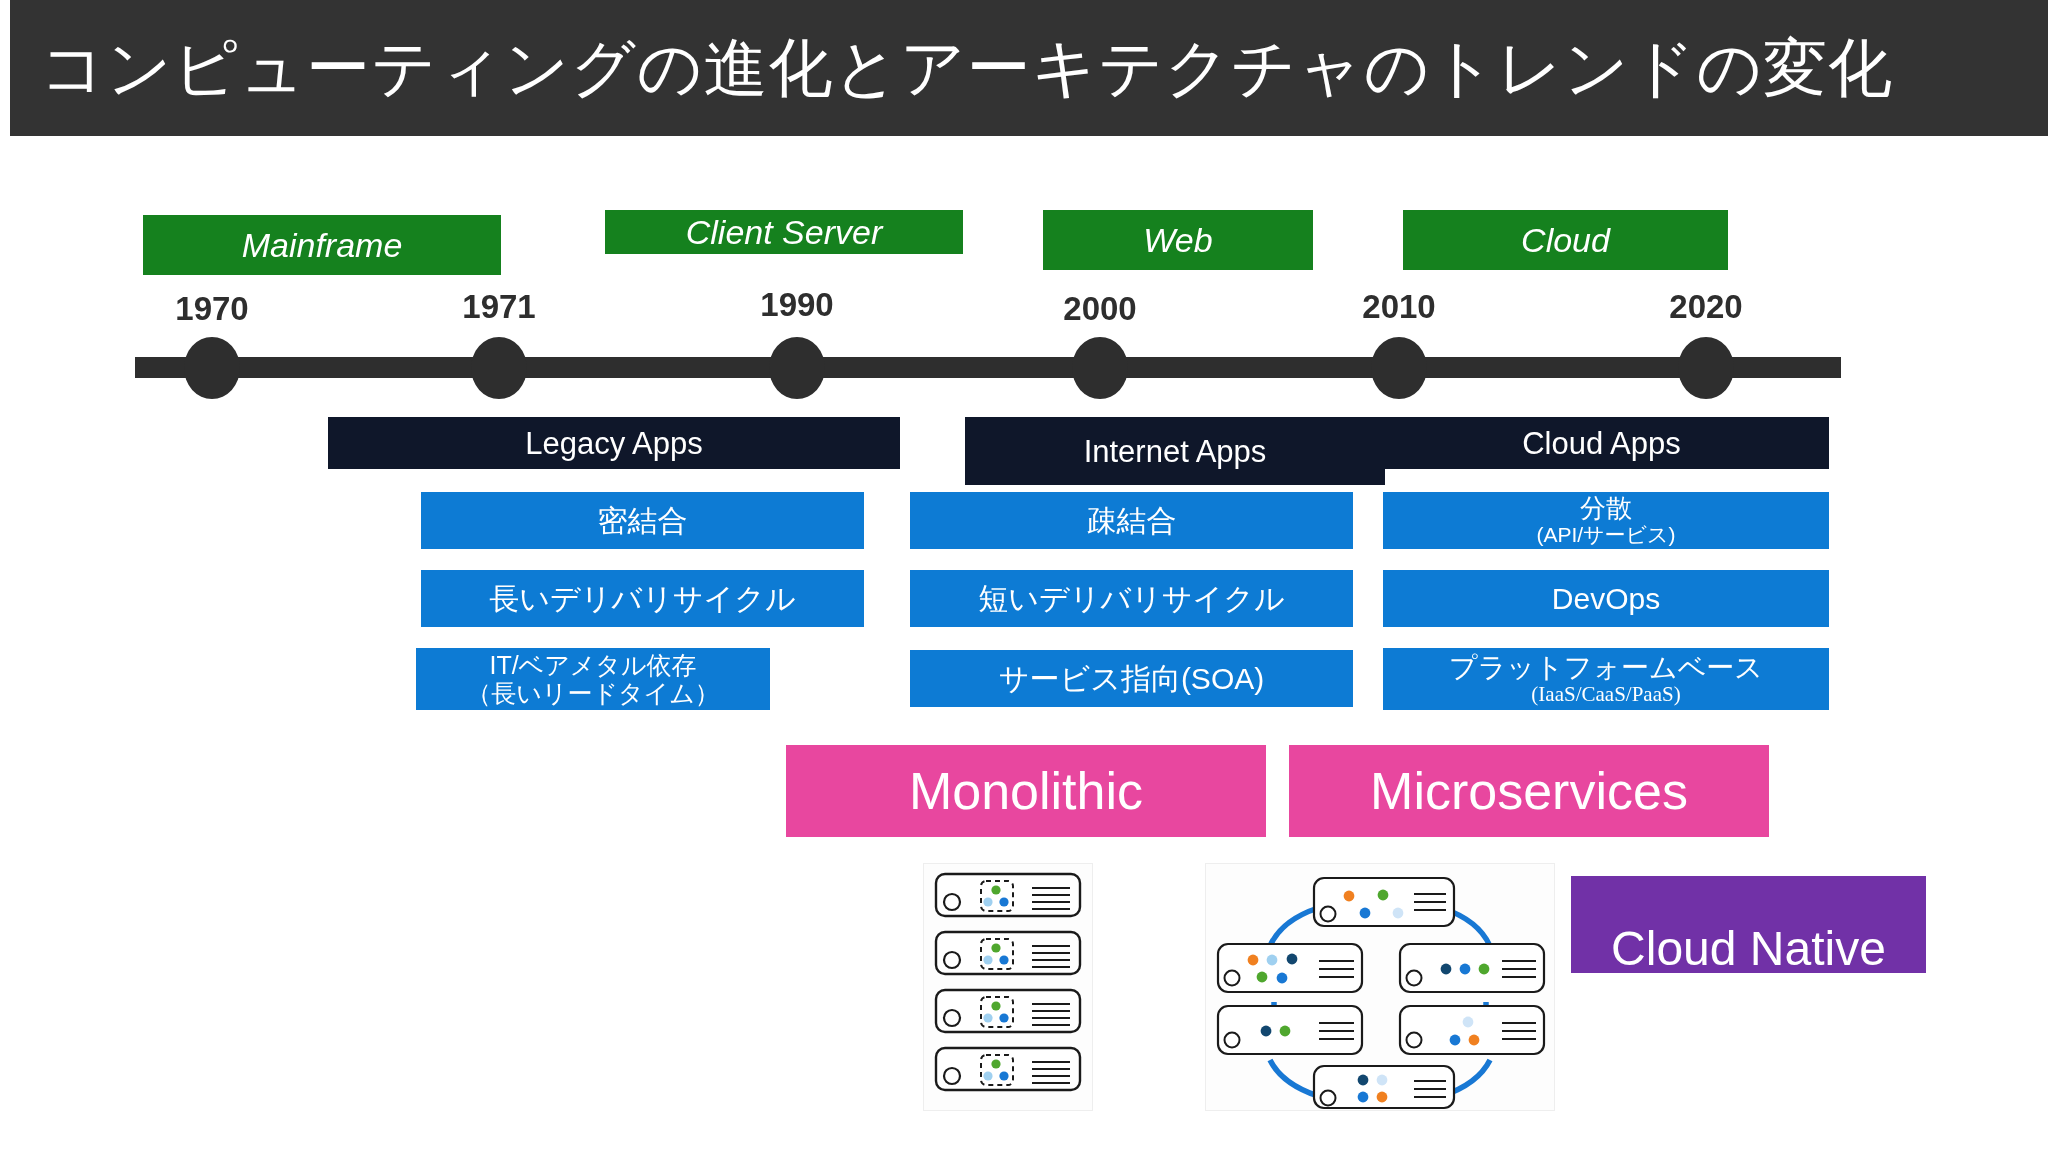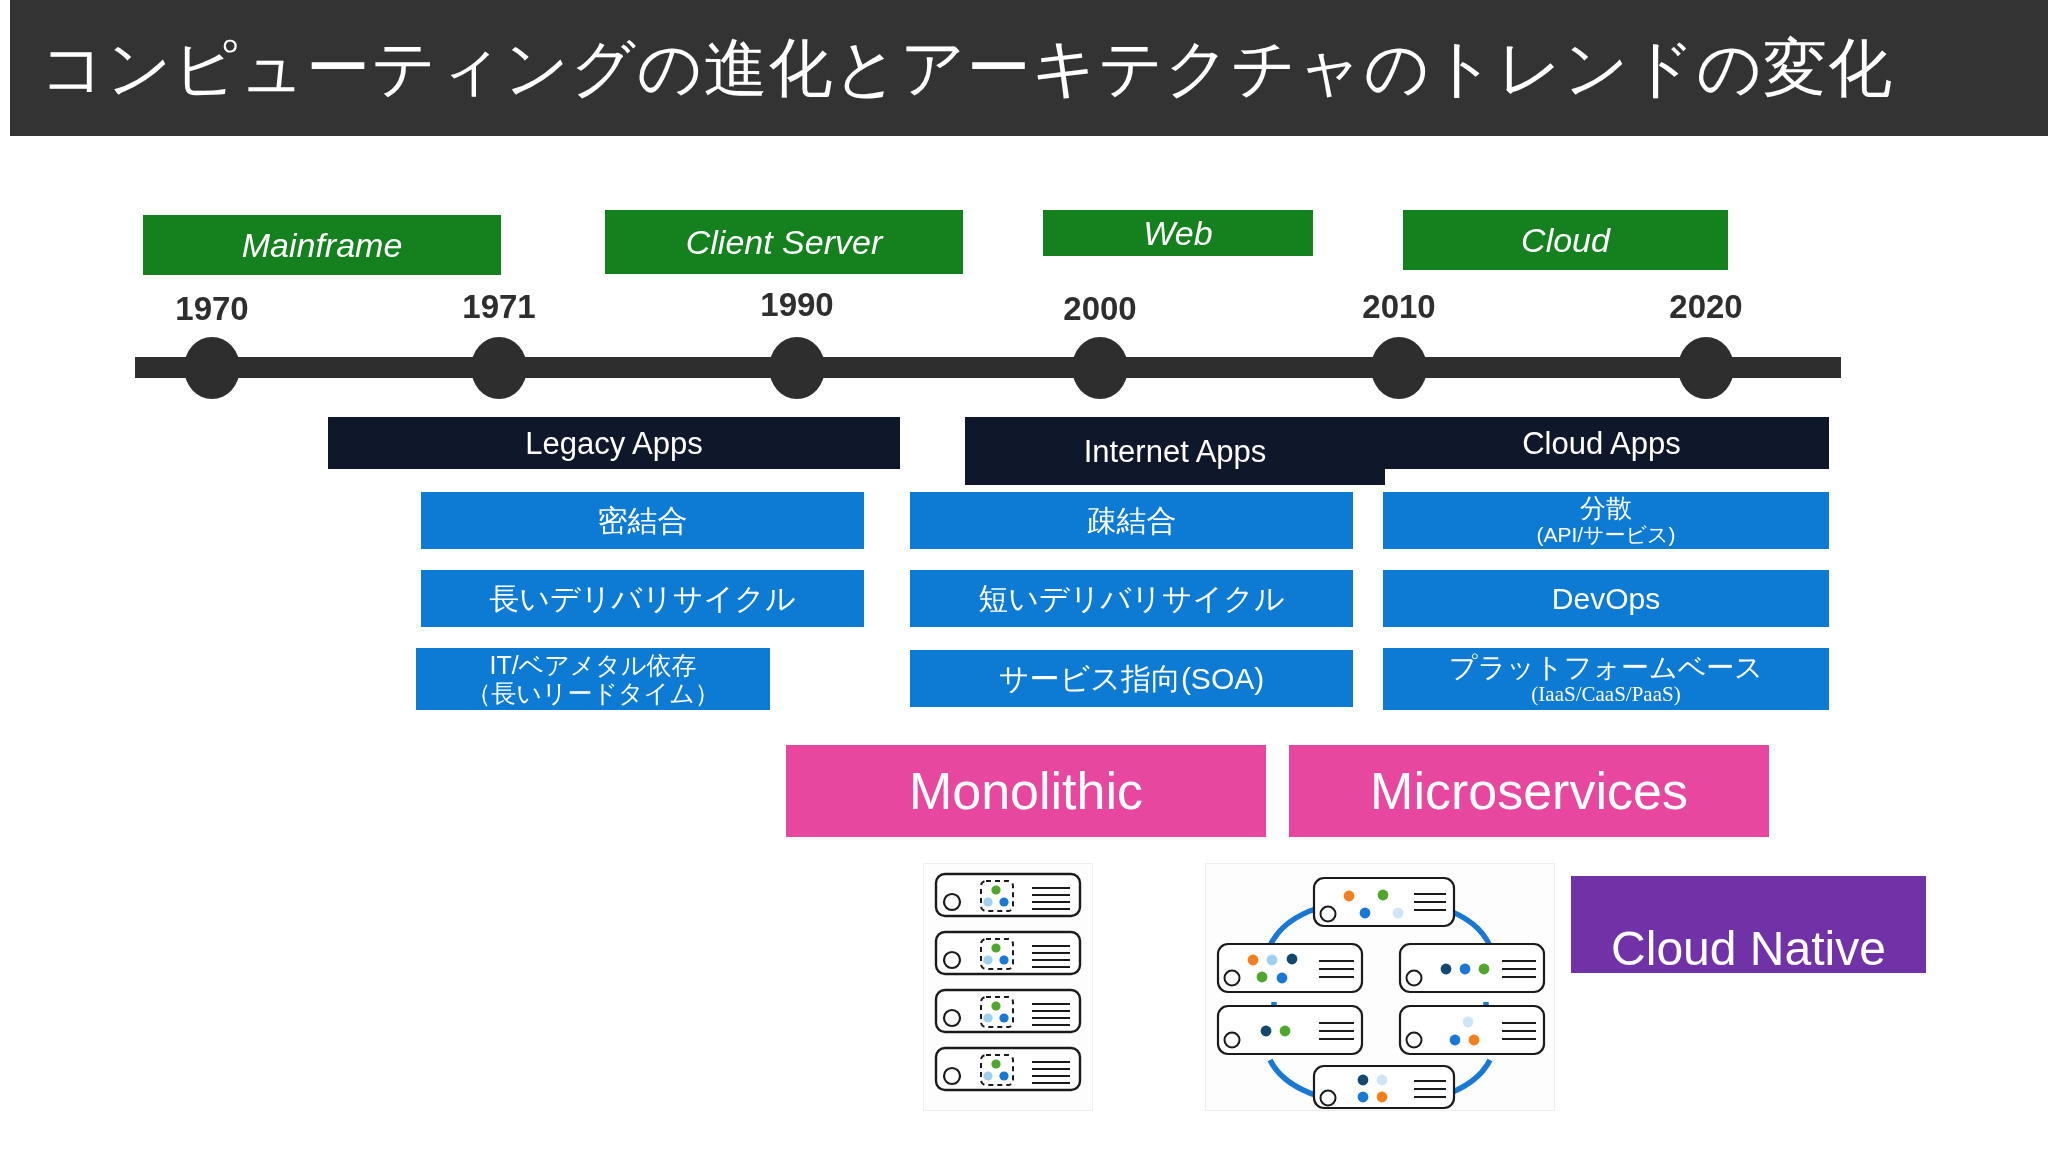--- a/index.html
+++ b/index.html
@@ -152,24 +152,24 @@
 
 <div id="slide">
 
   <div class="title-bar">
     <div class="title-text">コンピューティングの進化とアーキテクチャのトレンドの変化</div>
   </div>
 
   <div class="era-box" style="left:143px; top:215px; width:358px; height:60px;">
     <span>Mainframe</span>
   </div>
-  <div class="era-box" style="left:605px; top:210px; width:358px; height:64px;">
+  <div class="era-box" style="left:605px; top:210px; width:358px; height:44px;">
     <span>Client Server</span>
   </div>
-  <div class="era-box" style="left:1043px; top:210px; width:270px; height:46px;">
+  <div class="era-box" style="left:1043px; top:210px; width:270px; height:60px;">
     <span>Web</span>
   </div>
   <div class="era-box" style="left:1403px; top:210px; width:325px; height:60px;">
     <span>Cloud</span>
   </div>
 
   <div class="year-label" style="left:152px; top:292px; width:120px;">1970</div>
   <div class="year-label" style="left:439px; top:290px; width:120px;">1971</div>
   <div class="year-label" style="left:737px; top:288px; width:120px;">1990</div>
   <div class="year-label" style="left:1040px; top:292px; width:120px;">2000</div>

